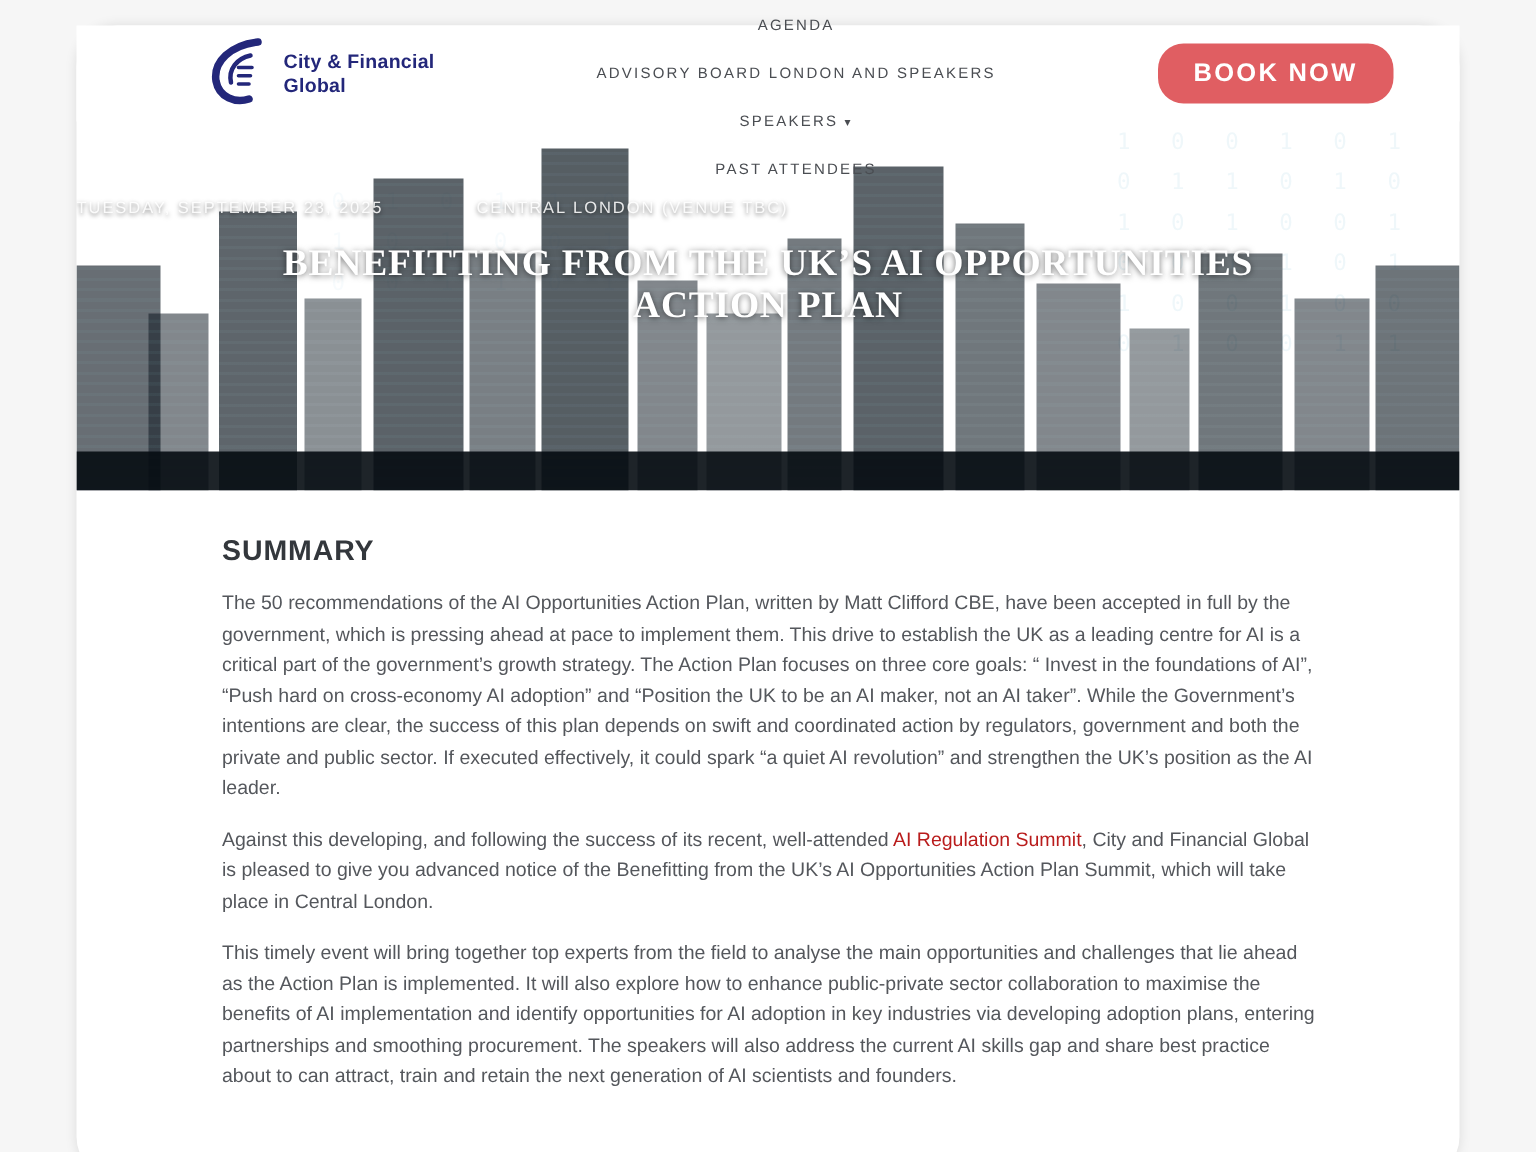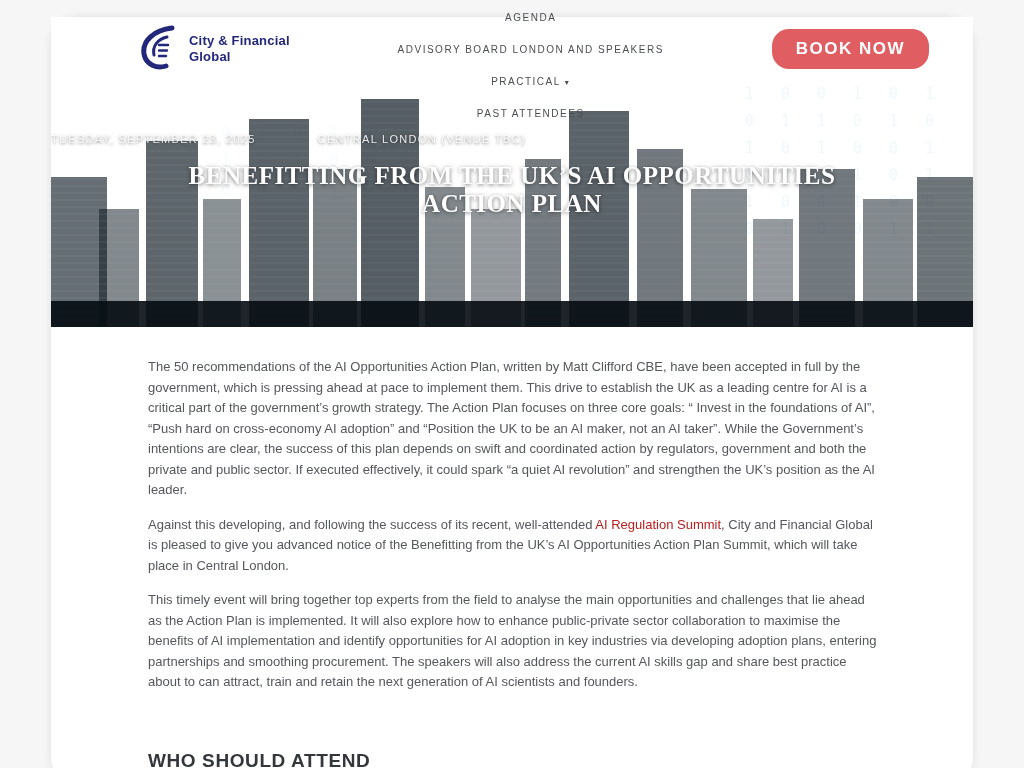--- a/index.html
+++ b/index.html
@@ -104,21 +104,21 @@
       <div class="logo-text">
         <div>City &amp; Financial</div>
         <div>Global</div>
       </div>
     </div>
 
     <nav>
       <a>HOME</a>
       <a>AGENDA</a>
       <a>ADVISORY BOARD LONDON AND SPEAKERS</a>
-      <a><span>PRACTICAL</span><span class="caret">▾</span></a>
+      <a><span>SPEAKERS</span><span class="caret">▾</span></a>
       <a>PAST ATTENDEES</a>
     </nav>
 
     <button class="btn-pill btn-book">BOOK NOW</button>
   </header>
 
   <section class="hero">
     <div class="hero-bg">
       <div class="streaks"></div>
       <div class="binary right">1 0 0 1 0 1
@@ -155,20 +155,21 @@
     <div class="hero-content">
       <div class="hero-meta">
         <span>TUESDAY, SEPTEMBER 23, 2025</span>
         <span>CENTRAL LONDON (VENUE TBC)</span>
       </div>
       <h1>BENEFITTING FROM THE UK’S AI OPPORTUNITIES ACTION PLAN</h1>
     </div>
   </section>
 
   <main>
+    <h2>SUMMARY</h2>
     <p>The 50 recommendations of the AI Opportunities Action Plan, written by Matt Clifford CBE, have been accepted in full by the government, which is pressing ahead at pace to implement them. This drive to establish the UK as a leading centre for AI is a critical part of the government’s growth strategy. The Action Plan focuses on three core goals: “ Invest in the foundations of AI”, “Push hard on cross-economy AI adoption” and “Position the UK to be an AI maker, not an AI taker”. While the Government’s intentions are clear, the success of this plan depends on swift and coordinated action by regulators, government and both the private and public sector. If executed effectively, it could spark “a quiet AI revolution” and strengthen the UK’s position as the AI leader.</p>
     <p><span>Against this developing, and following the success of its recent, well-attended </span><a class="inline-link">AI Regulation Summit</a><span>, City and Financial Global is pleased to give you advanced notice of the Benefitting from the UK’s AI Opportunities Action Plan Summit, which will take place in Central London.</span></p>
     <p>This timely event will bring together top experts from the field to analyse the main opportunities and challenges that lie ahead as the Action Plan is implemented. It will also explore how to enhance public-private sector collaboration to maximise the benefits of AI implementation and identify opportunities for AI adoption in key industries via developing adoption plans, entering partnerships and smoothing procurement. The speakers will also address the current AI skills gap and share best practice about to can attract, train and retain the next generation of AI scientists and founders.</p>
 
     <h2 class="attend-heading">WHO SHOULD ATTEND</h2>
 
   </main>
 
 </div>
 

